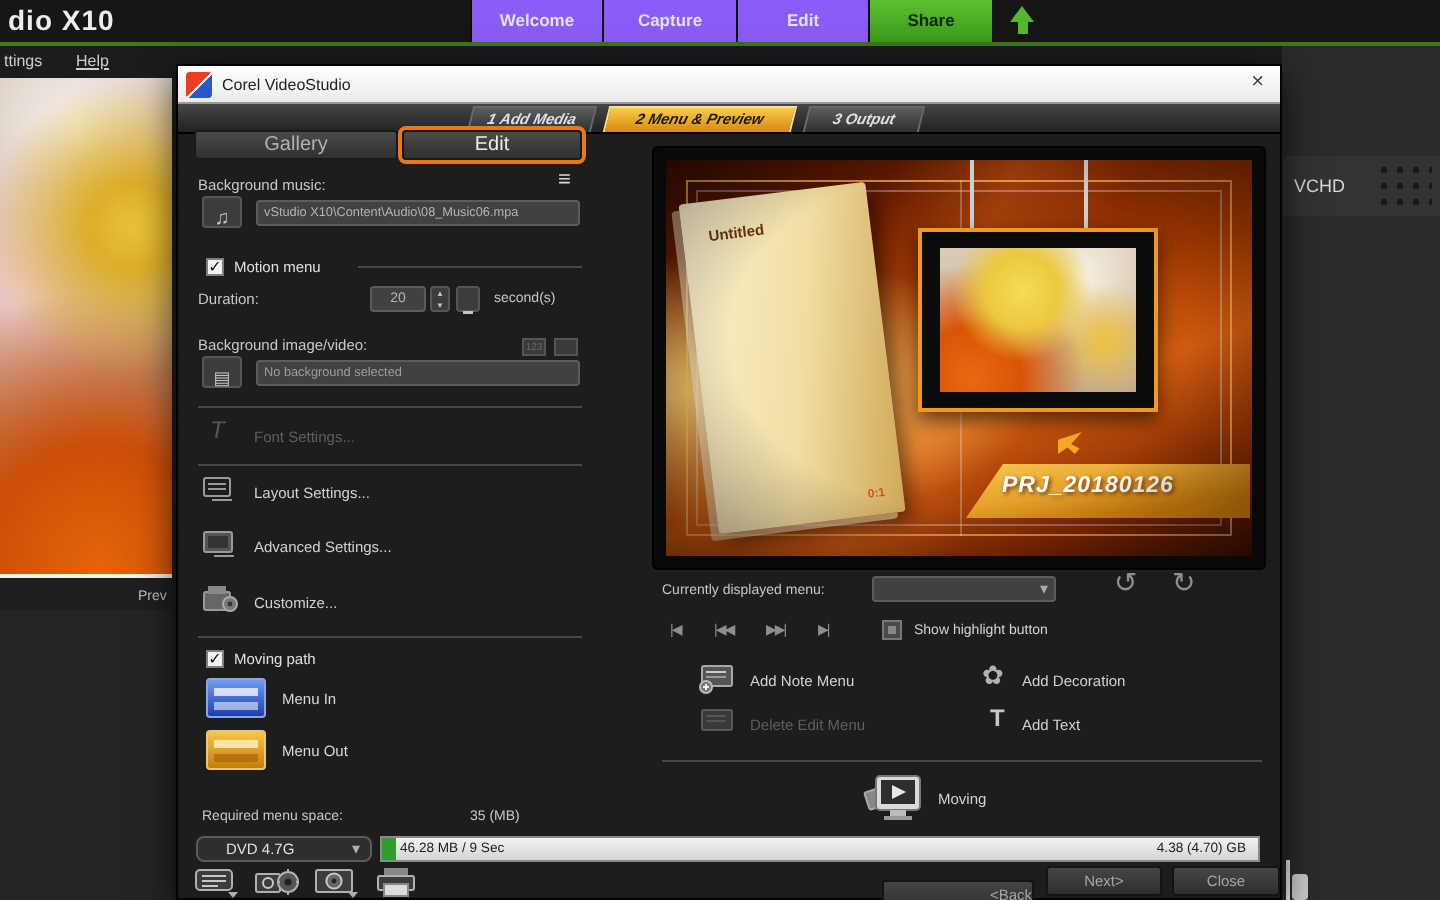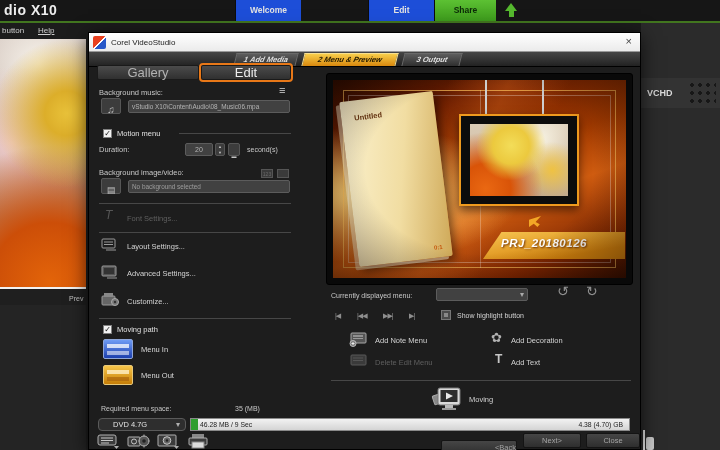--- a/index.html
+++ b/index.html
@@ -10,73 +10,75 @@
   .dim{color:#5f5f5f;}
   .field{position:absolute;background:#414141;border:1px solid #5c5c5c;border-radius:2px;color:#b4b4b4;
          font-size:6.4px;line-height:11px;padding:0 3px;white-space:nowrap;overflow:hidden;box-sizing:border-box;}
   .iconbox{position:absolute;background:#3c3c3c;border:1px solid #565656;border-radius:2px;color:#c4c4c4;
            text-align:center;box-sizing:border-box;}
   .chk{position:absolute;width:9px;height:9px;background:#f2f2f2;border:1px solid #808080;color:#111;
        font-size:8px;line-height:8px;text-align:center;box-sizing:border-box;}
   .hr{position:absolute;height:1px;background:#474747;}
   .btn{position:absolute;background:linear-gradient(#464646,#2e2e2e);border:1px solid #141414;border-radius:2px;
        color:#a6a6a6;font-size:7.5px;line-height:13px;text-align:center;box-sizing:border-box;}
-  .navtab{position:absolute;top:0;height:21px;background:#1d4ed8;color:#e2e2e2;font-size:8.5px;font-weight:bold;
+  .navtab{position:absolute;top:0;height:21px;background:#8b5cf6;color:#e2e2e2;font-size:8.5px;font-weight:bold;
           line-height:21px;text-align:center;border-left:1px solid #0c0c0c;box-sizing:border-box;}
   .navtab.active{background:linear-gradient(#5cc133,#3d9a1c);color:#0c2a08;}
   .steptab{position:absolute;top:1px;height:13px;background:linear-gradient(#5d5d5d,#2f2f2f);
            transform:skewX(-14deg);border:1px solid #6a6a6a;border-bottom:none;box-sizing:border-box;}
   .steptab span{display:block;transform:skewX(0deg);font-style:italic;font-weight:bold;font-size:7.5px;
                 line-height:12px;text-align:center;color:#e0e0e0;white-space:nowrap;}
   .steptab.active{background:linear-gradient(#f8ce4a,#d8880e);border-color:#f8e090;}
   .steptab.active span{color:#201800;}
   .paneltab{position:absolute;height:15px;background:linear-gradient(#4b4b4b,#303030);border:1px solid #1a1a1a;
-            border-radius:2px;font-size:13px;line-height:14px;text-align:center;color:#b2b2b2;box-sizing:border-box;}
+            border-radius:2px;font-size:10px;line-height:14px;text-align:center;color:#b2b2b2;box-sizing:border-box;}
   .glyph{position:absolute;color:#b9b9b9;}
   .mini-ic{position:absolute;background:#3a3a3a;border:1px solid #555;box-sizing:border-box;}
   .pb-ctl{position:absolute;color:#8e8e8e;font-size:7px;line-height:10px;letter-spacing:-1px;}
   svg{display:block;}
 </style>
 </head>
 <body>
 
 <div id="screen">
 
   <div class="abs" style="left:0;top:0;width:720px;height:21px;background:#161616;border-bottom:2px solid #42761f;">
     <span class="abs" style="left:4px;top:2px;font-size:14px;color:#ededed;font-weight:bold;letter-spacing:.5px;">dio X10</span>
     <div class="navtab" style="left:235px;width:66px;">
       <span>Welcome</span></div>
+    <div class="navtab" style="left:301px;width:67px;">
+      <span>Capture</span></div>
     <div class="navtab" style="left:368px;width:66px;">
       <span>Edit</span></div>
     <div class="navtab active" style="left:434px;width:62px;">
       <span>Share</span></div>
     <div class="abs" style="left:505px;top:3px;width:12px;height:15px;">
       <div class="abs" style="left:0;top:0;width:0;height:0;border-left:6px solid transparent;border-right:6px solid transparent;border-bottom:8px solid #55b82e;"></div>
       <div class="abs" style="left:3.5px;top:8px;width:5px;height:6px;background:#55b82e;"></div>
     </div>
   </div>
 
   <div class="abs" style="left:0;top:23px;width:720px;height:16px;background:#1c1c1c;">
-    <span class="abs" style="left:2px;top:3px;font-size:8px;color:#cecece;">button</span>
+    <span class="abs" style="left:2px;top:3px;font-size:8px;color:#cecece;">ttings</span>
     <span class="abs" style="left:38px;top:3px;font-size:8px;color:#cecece;text-decoration:underline;">Help</span>
   </div>
 
   <div class="abs" style="left:0;top:39px;width:86px;height:248px;overflow:hidden;background:
       radial-gradient(circle at 78% 30%, #e9c23a 0%, #dcae2a 12%, rgba(220,174,42,0) 40%),
       radial-gradient(circle at 58% 98%, #e36409 0%, #cc4e08 24%, rgba(204,78,8,0) 55%),
       radial-gradient(circle at 14% 42%, rgba(242,205,205,0.95), rgba(242,205,205,0) 48%),
       radial-gradient(circle at 45% 10%, rgba(250,246,238,0.95), rgba(250,246,238,0) 42%),
       linear-gradient(#c3b2ab,#ae9585);"></div>
   <div class="abs" style="left:0;top:287px;width:86px;height:2px;background:#f2f2f2;"></div>
   <span class="abs" style="left:69px;top:295px;font-size:7px;color:#c0c0c0;">Prev</span>
   <div class="abs" style="left:0;top:305px;width:86px;height:145px;background:#242424;"></div>
 
   <div class="abs" style="left:641px;top:23px;width:79px;height:427px;background:#2b2b2b;">
     <div class="abs" style="left:0;top:55px;width:79px;height:30px;background:#333;">
-      <span style="position:absolute;left:6px;top:10px;font-size:9px;font-weight:bold;color:#d9d9d9;text-align:center;">VCHD</span>
+      <span style="position:absolute;left:6px;top:10px;font-size:9px;font-weight:normal;color:#d9d9d9;text-align:center;">VCHD</span>
       <div style="position:absolute;left:47px;top:3px;width:28px;height:24px;
                   background-image:radial-gradient(#171717 1.6px, transparent 1.8px);background-size:8px 8px;"></div>
     </div>
     <div class="abs" style="left:2px;top:407px;width:2px;height:20px;background:#e8e8e8;"></div>
     <div class="abs" style="left:5px;top:414px;width:8px;height:13px;background:#c9c9c9;border-radius:2px;"></div>
   </div>
 
   <div class="abs" style="left:88px;top:32px;width:553px;height:418px;background:#1d1d1d;border:1px solid #000;
               box-shadow:0 4px 18px rgba(0,0,0,.7);box-sizing:border-box;">
 

